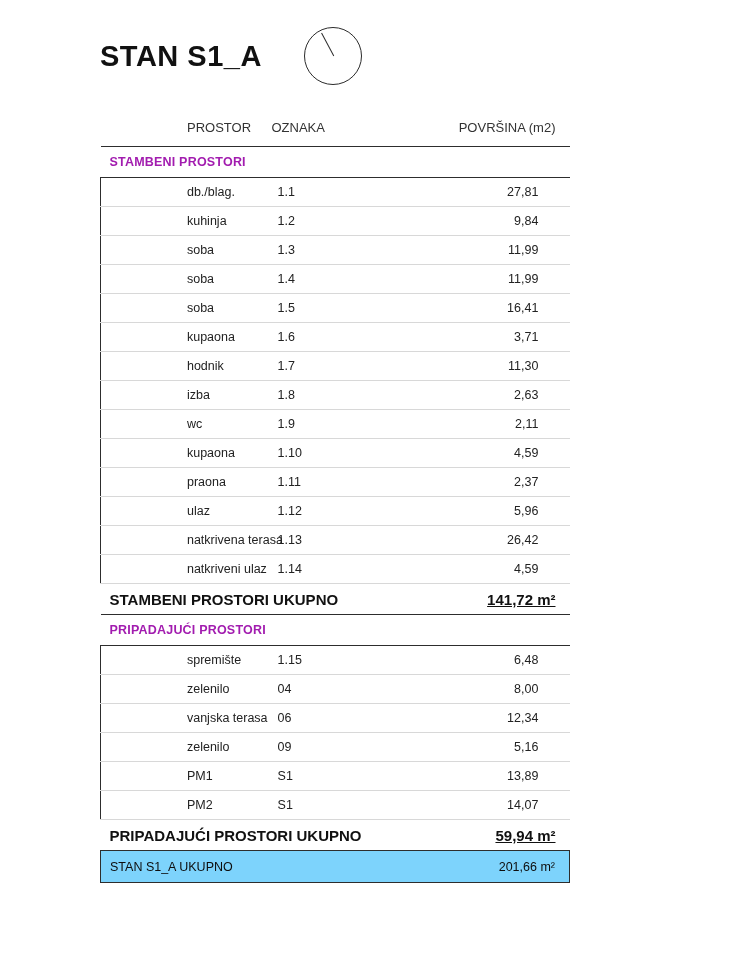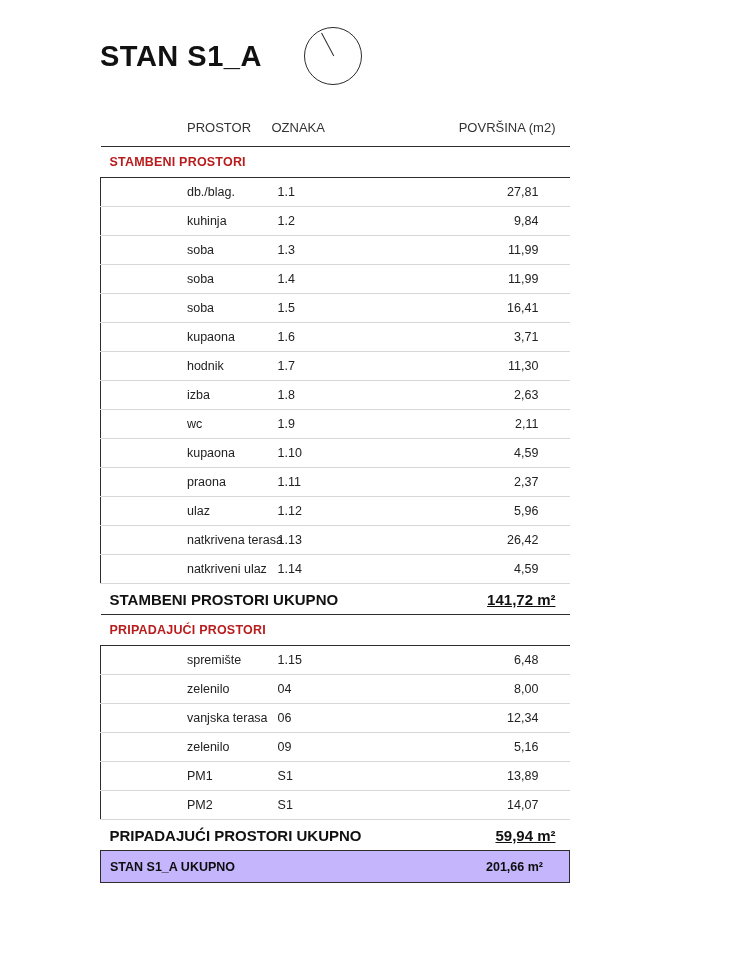--- a/index.html
+++ b/index.html
@@ -86,21 +86,21 @@
     padding-bottom: 4px;
   }
   tr.head-row .h-code  { padding-left: 171px; }
   tr.head-row .h-name  { }
   tr.head-row .h-area  { text-align: right; padding-right: 14px; }
 
   tr.section-row td {
     height: 30px;
     font-size: 12.5px;
     font-weight: bold;
-    color: #b91c1c;
+    color: #a21caf;
     border-top: 1.1px solid #2d2d2d;
     border-bottom: 1.1px solid #2d2d2d;
     letter-spacing: 0.2px;
   }
   tr.section-row td.s-label { padding-left: 9px; }
 
   tr.item-row td {
     height: 28px;
     font-size: 12.5px;
     color: #222222;
@@ -117,29 +117,29 @@
     color: #111111;
     border-top: 1.1px solid #2d2d2d;
     border-bottom: 1.1px solid #2d2d2d;
   }
   tr.total-row td.t-label { padding-left: 9px; }
   tr.total-row td.t-value { text-align: right; padding-right: 14px; text-decoration: underline; }
 
   tr.grand-row td {
     height: 31px;
     font-size: 12.5px;
-    font-weight: bold;
+    font-weight: normal;
     color: #0e0e0e;
     border-top: 1.3px solid #2d2d2d;
     border-bottom: 1.3px solid #2d2d2d;
-    background: #c4b5fd;
+    background: #7dd3fc;
   }
   tr.grand-row td.g-first { border-left: 1.3px solid #2d2d2d; padding-left: 9px; }
   tr.grand-row td.g-last  { border-right: 1.3px solid #2d2d2d; }
-  tr.grand-row td.g-value { text-align: right; padding-right: 26px; }
+  tr.grand-row td.g-value { text-align: right; padding-right: 14px; }
 </style>
 </head>
 <body>
 
 <div class="page">
 
   <div class="title-row">
     <div class="doc-title">STAN S1_A</div>
     <div class="north-symbol">
       <div class="needle"></div>

